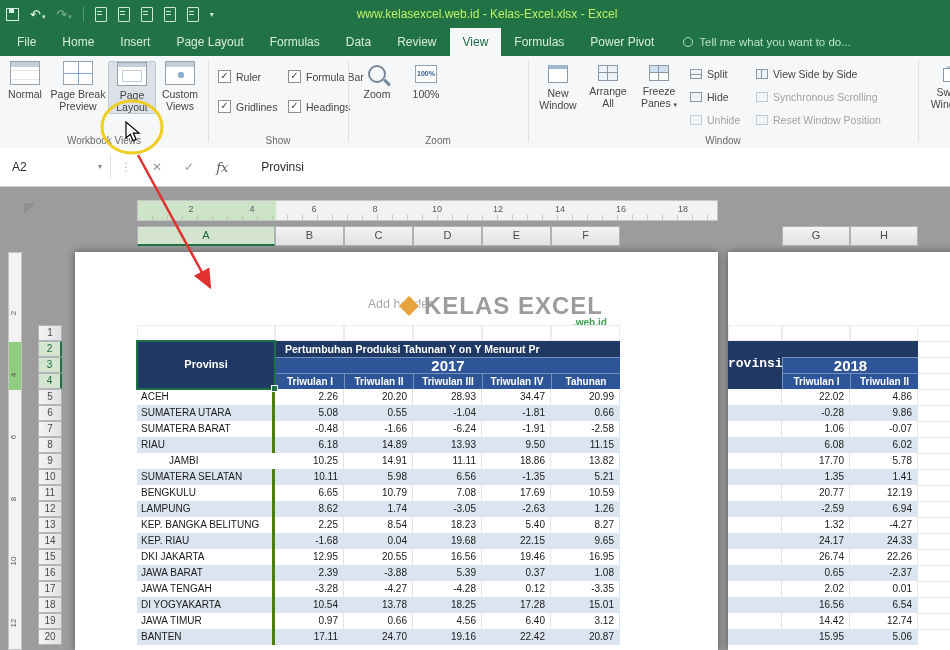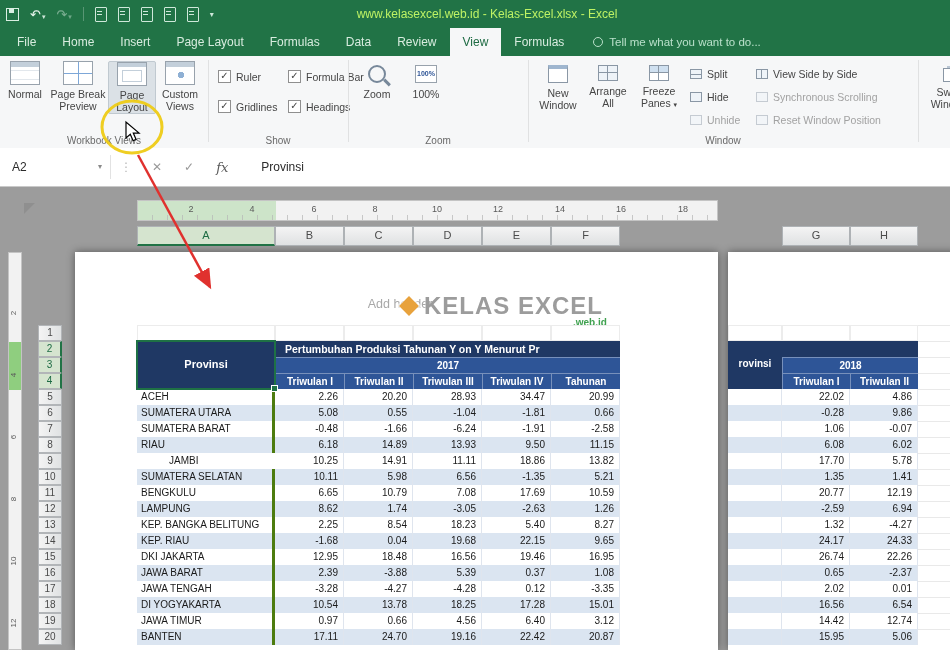--- a/index.html
+++ b/index.html
@@ -96,24 +96,24 @@
   .dia{width:14px;height:14px;background:#e8a23c;transform:rotate(45deg);flex:none;box-shadow:0 0 0 2px rgba(255,255,255,.6);}
   .wmtext{font-size:24px;font-weight:bold;color:#9c9c9c;letter-spacing:1px;text-shadow:0 1px 0 #fff;white-space:nowrap;}
   .webid{position:absolute;left:545px;top:317px;font-size:10px;font-weight:bold;color:#3fa14f;margin-left:28px;}
   #gen{position:absolute;left:0;top:0;width:950px;height:650px;}
   .g1{position:absolute;box-sizing:border-box;border:1px solid #ececec;background:#fff;}
   .gridtail{position:absolute;left:918px;top:325px;width:32px;height:320px;
             background:repeating-linear-gradient(to bottom,#e9e9e9 0 1px,transparent 1px 16px);}
   .tc{position:absolute;box-sizing:border-box;font-size:10px;line-height:15px;white-space:nowrap;overflow:hidden;color:#1a1a1a;}
   .navy{background:#1f3864;color:#fff;text-align:center;}
   .corner{line-height:46px;font-weight:bold;font-size:11px;}
-  .rcornerc{line-height:46px;font-weight:bold;font-size:10px;text-align:center;}
+  .rcornerc{line-height:46px;font-weight:bold;font-size:13px;text-align:right;font-family:Liberation Mono, monospace;}
   .ttitle{text-align:left;padding-left:10px;font-weight:bold;font-size:10.5px;line-height:16px;}
   .mblue{background:#2e5597;color:#fff;font-weight:bold;text-align:center;border-left:1px solid rgba(255,255,255,.35);border-top:1px solid rgba(255,255,255,.35);}
-  .yband{font-size:10px;line-height:15px;}
+  .yband{font-size:15px;line-height:15px;}
   .theadc{font-size:10px;line-height:15px;}
   .dname{padding-left:4px;border-right:3px solid #4d7c0f;}
   .dnum{text-align:right;padding-right:5px;border-right:1px solid #dfe5ee;}
   .dstrip{border-right:1px solid #dfe5ee;}
   .band{background:#dbe5f1;}
   .wht{background:#fff;}
   .sel{position:absolute;left:136px;top:340px;width:140px;height:50px;border:2px solid #1e7145;box-sizing:border-box;pointer-events:none;}
   .handle{position:absolute;right:-4px;bottom:-4px;width:5px;height:5px;background:#1e7145;border:1px solid #fff;}
   .annot{position:absolute;left:0;top:0;width:950px;height:650px;pointer-events:none;}
 </style>
@@ -147,20 +147,21 @@
   <div class="tabrow" id="tabrow">
       <div class="tab">File</div>
       <div class="tab">Home</div>
       <div class="tab">Insert</div>
       <div class="tab">Page Layout</div>
       <div class="tab">Formulas</div>
       <div class="tab">Data</div>
       <div class="tab">Review</div>
       <div class="tab on">View</div>
       <div class="tab">Formulas</div>
+      <div class="tab">Power Pivot</div>
       <div class="tellme">
         <div class="bulb"></div>
         <div class="tmtext">Tell me what you want to do...</div>
       </div>
     </div>
 
   <div class="ribbon">
 
     <div class="rg" style="left:0;width:208px">
       <div class="bigbtn" style="left:2px;width:46px">
@@ -452,21 +453,21 @@
       <div class="tc dnum band" style="position: absolute; left: 275px; top: 533px; width: 69px; height: 16px;">-1.68</div>
       <div class="tc dnum band" style="position: absolute; left: 344px; top: 533px; width: 69px; height: 16px;">0.04</div>
       <div class="tc dnum band" style="position: absolute; left: 413px; top: 533px; width: 69px; height: 16px;">19.68</div>
       <div class="tc dnum band" style="position: absolute; left: 482px; top: 533px; width: 69px; height: 16px;">22.15</div>
       <div class="tc dnum band" style="position: absolute; left: 551px; top: 533px; width: 69px; height: 16px;">9.65</div>
       <div class="tc dstrip band" style="position: absolute; left: 728px; top: 533px; width: 54px; height: 16px;"></div>
       <div class="tc dnum band" style="position: absolute; left: 782px; top: 533px; width: 68px; height: 16px;">24.17</div>
       <div class="tc dnum band" style="position: absolute; left: 850px; top: 533px; width: 68px; height: 16px;">24.33</div>
       <div class="tc dname wht" style="position: absolute; left: 137px; top: 549px; width: 138px; height: 16px;">DKI JAKARTA</div>
       <div class="tc dnum wht" style="position: absolute; left: 275px; top: 549px; width: 69px; height: 16px;">12.95</div>
-      <div class="tc dnum wht" style="position: absolute; left: 344px; top: 549px; width: 69px; height: 16px;">18.48</div>
+      <div class="tc dnum wht" style="position: absolute; left: 344px; top: 549px; width: 69px; height: 16px;">20.55</div>
       <div class="tc dnum wht" style="position: absolute; left: 413px; top: 549px; width: 69px; height: 16px;">16.56</div>
       <div class="tc dnum wht" style="position: absolute; left: 482px; top: 549px; width: 69px; height: 16px;">19.46</div>
       <div class="tc dnum wht" style="position: absolute; left: 551px; top: 549px; width: 69px; height: 16px;">16.95</div>
       <div class="tc dstrip wht" style="position: absolute; left: 728px; top: 549px; width: 54px; height: 16px;"></div>
       <div class="tc dnum wht" style="position: absolute; left: 782px; top: 549px; width: 68px; height: 16px;">26.74</div>
       <div class="tc dnum wht" style="position: absolute; left: 850px; top: 549px; width: 68px; height: 16px;">22.26</div>
       <div class="tc dname band" style="position: absolute; left: 137px; top: 565px; width: 138px; height: 16px;">JAWA BARAT</div>
       <div class="tc dnum band" style="position: absolute; left: 275px; top: 565px; width: 69px; height: 16px;">2.39</div>
       <div class="tc dnum band" style="position: absolute; left: 344px; top: 565px; width: 69px; height: 16px;">-3.88</div>
       <div class="tc dnum band" style="position: absolute; left: 413px; top: 565px; width: 69px; height: 16px;">5.39</div>

